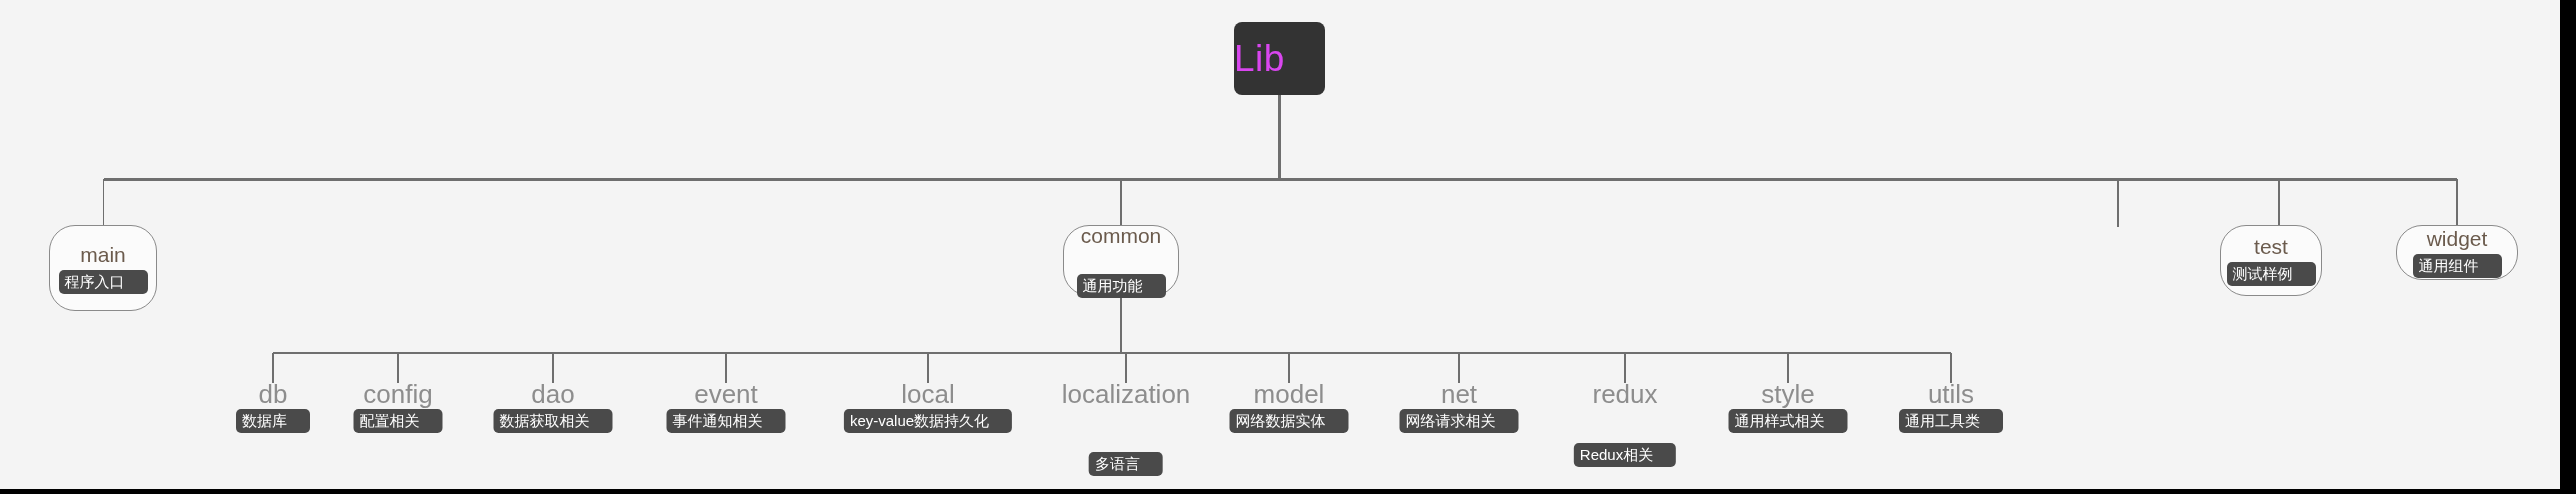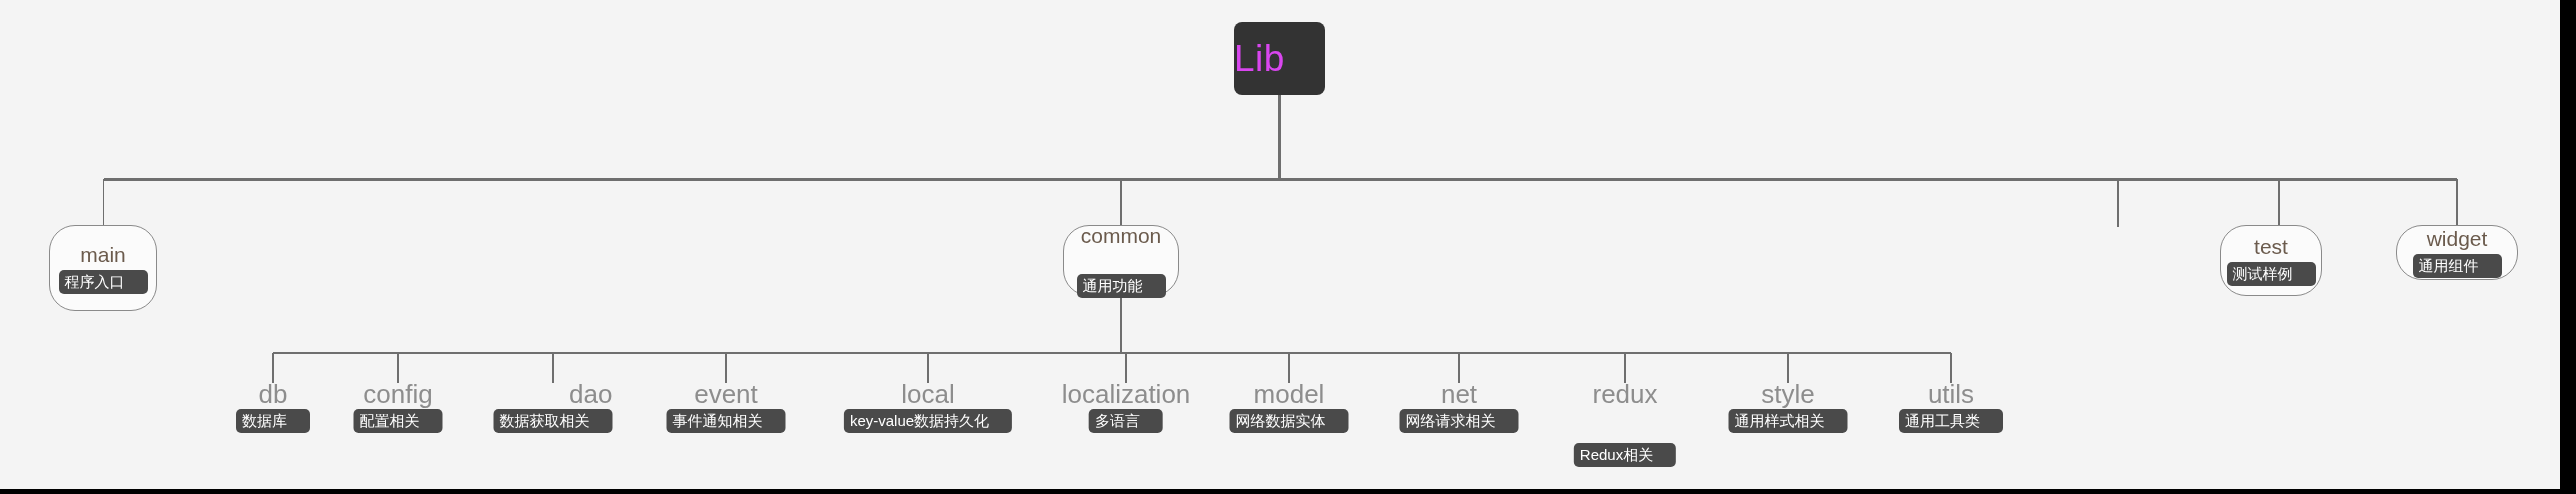--- a/index.html
+++ b/index.html
@@ -170,36 +170,36 @@
   <div class="l3-node" style="left:273px; top:383px;">
     <span class="l3-title">db</span>
     <span class="badge">数据库</span>
   </div>
 
   <div class="l3-node" style="left:398px; top:383px;text-align:center;">
     <span class="l3-title">config</span>
     <span class="badge">配置相关</span>
   </div>
 
-  <div class="l3-node" style="left:553px; top:383px;align-items:flex-end;">
+  <div class="l3-node" style="left:553px; top:383px;">
     <span class="l3-title">dao</span>
     <span class="badge">数据获取相关</span>
   </div>
 
   <div class="l3-node" style="left:726px; top:383px;">
     <span class="l3-title">event</span>
     <span class="badge">事件通知相关</span>
   </div>
 
   <div class="l3-node" style="left:928px; top:383px;">
     <span class="l3-title">local</span>
     <span class="badge">key-value数据持久化</span>
   </div>
 
-  <div class="l3-node" style="left:1126px; top:383px;">
+  <div class="l3-node" style="left:1126px; top:383px;gap:43px;">
     <span class="l3-title">localization</span>
     <span class="badge">多语言</span>
   </div>
 
   <div class="l3-node" style="left:1289px; top:383px;">
     <span class="l3-title">model</span>
     <span class="badge">网络数据实体</span>
   </div>
 
   <div class="l3-node" style="left:1459px; top:383px;">

